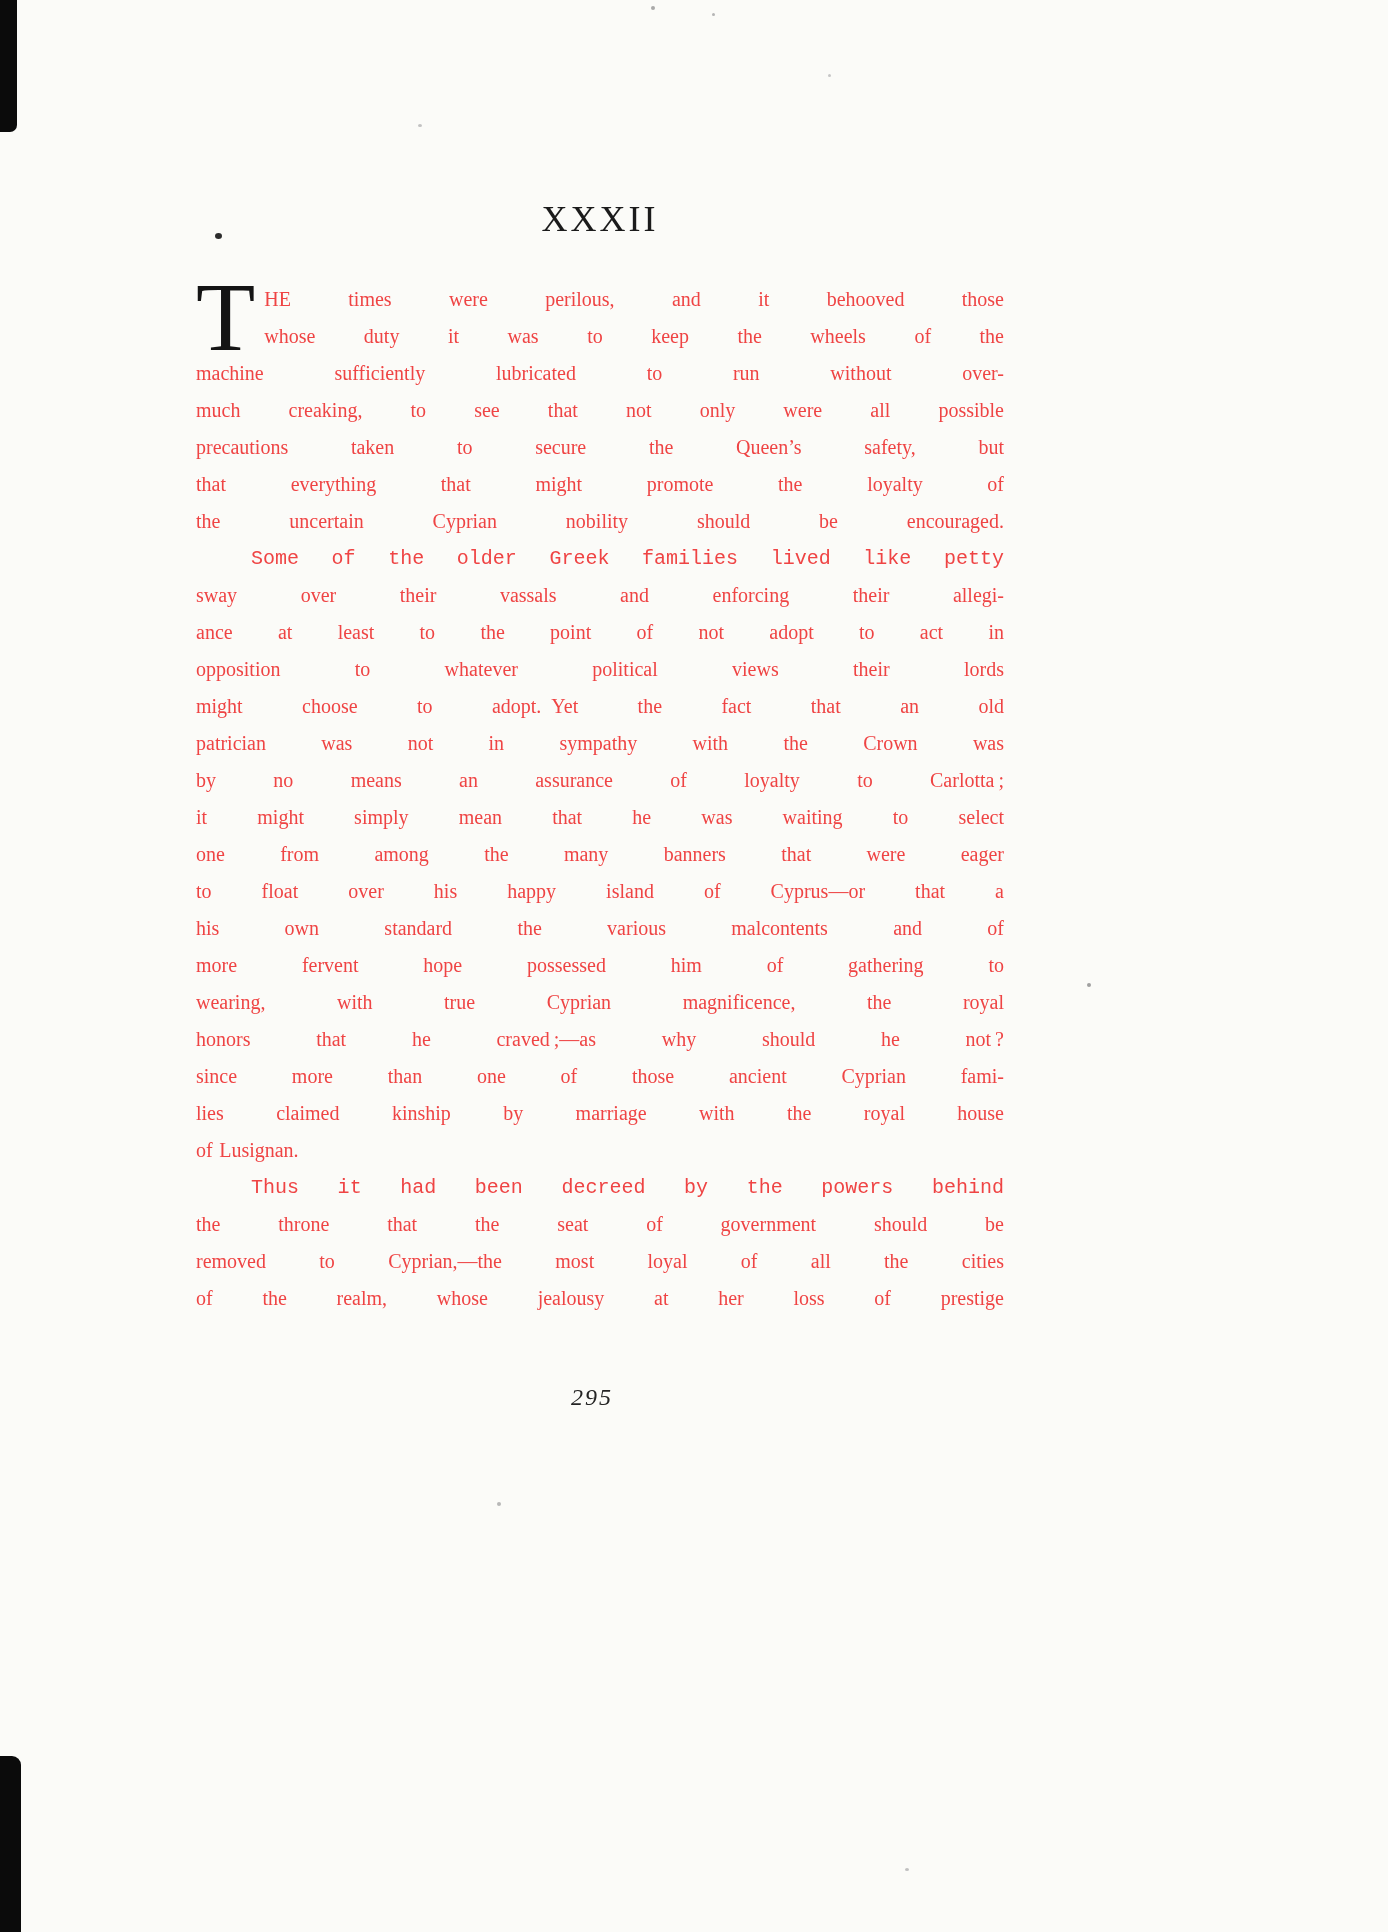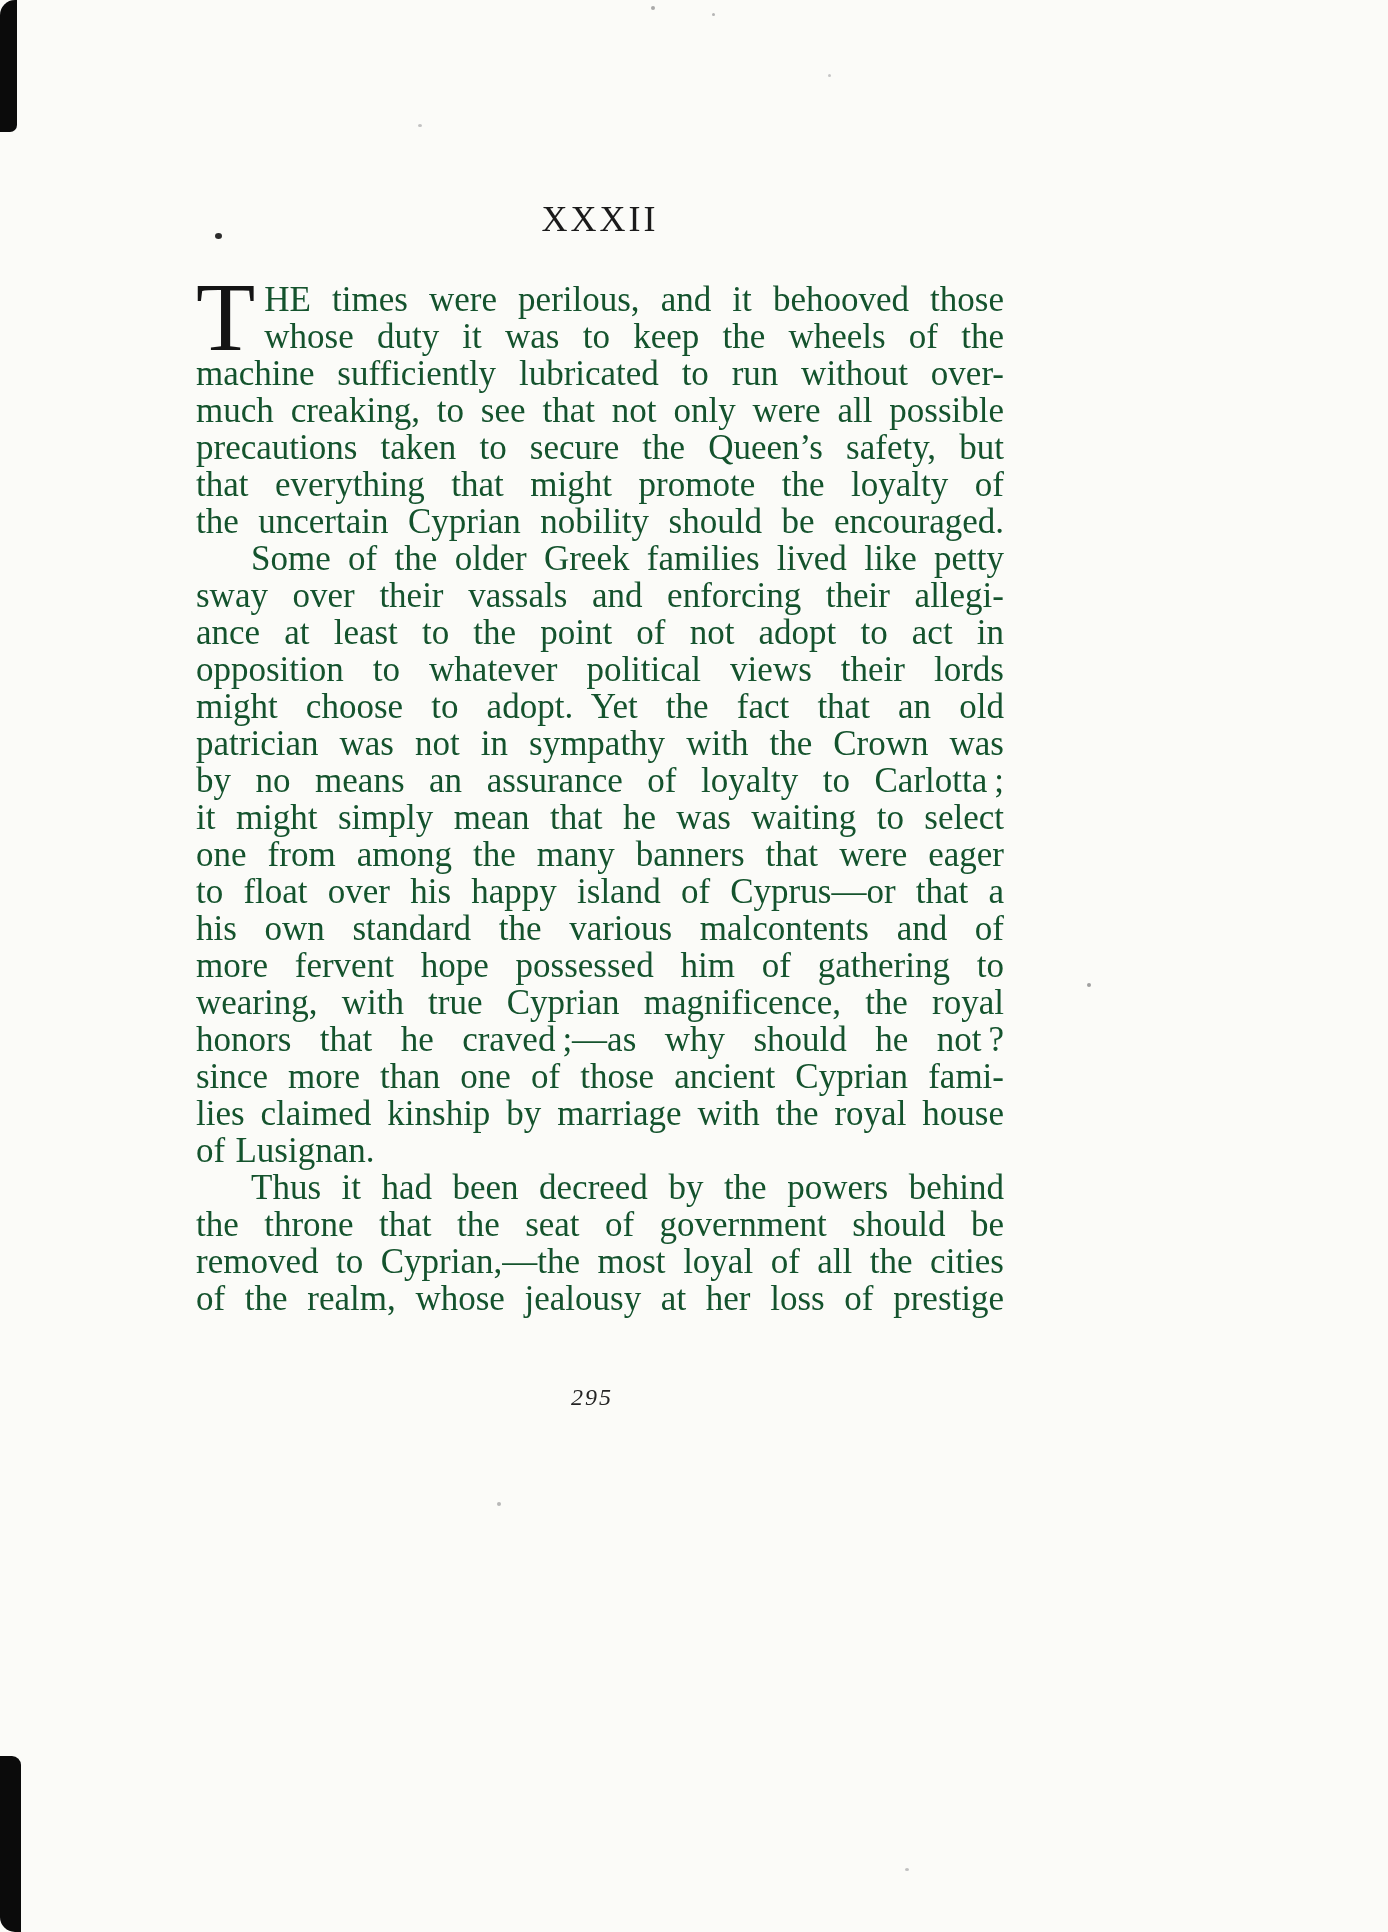--- a/index.html
+++ b/index.html
@@ -1,15 +1,15 @@
 <!DOCTYPE html>
 <html><head>
 <meta charset="utf-8">
 <style>
-  * { box-sizing: border-box; border-radius: 15px; }
+  * { box-sizing: border-box; }
   html, body { margin: 0; padding: 0; }
   body {
     width: 1388px;
     height: 1932px;
     position: relative;
     overflow: hidden;
     background: #fbfbf8;
     font-family: "Liberation Serif", "DejaVu Serif", serif;
     color: #1e1e1e;
   }
@@ -28,29 +28,29 @@
     color: #1b1b1b;
   }
   .text-block {
     position: absolute;
     top: 281px;
     left: 196px;
     width: 808px;
   }
   .para { margin: 0; }
   .line {
-    font-size: 35px;
+    font-size: 20px;
     line-height: 37px;
     text-align: justify;
     text-align-last: justify;
     word-spacing: 1.5px;
-    color: #14532d;
+    color: #ef4444;
   }
   .line.flush-last { text-align-last: left; }
-  .line.indent { text-indent: 55px; }
+  .line.indent { text-indent: 55px; font-family: Liberation Mono, monospace; }
   .drop-cap {
     float: left;
     font-size: 97px;
     line-height: 74px;
     height: 74px;
     padding: 0 9px 0 0;
     color: #141414;
   }
   .page-number {
     position: absolute;

